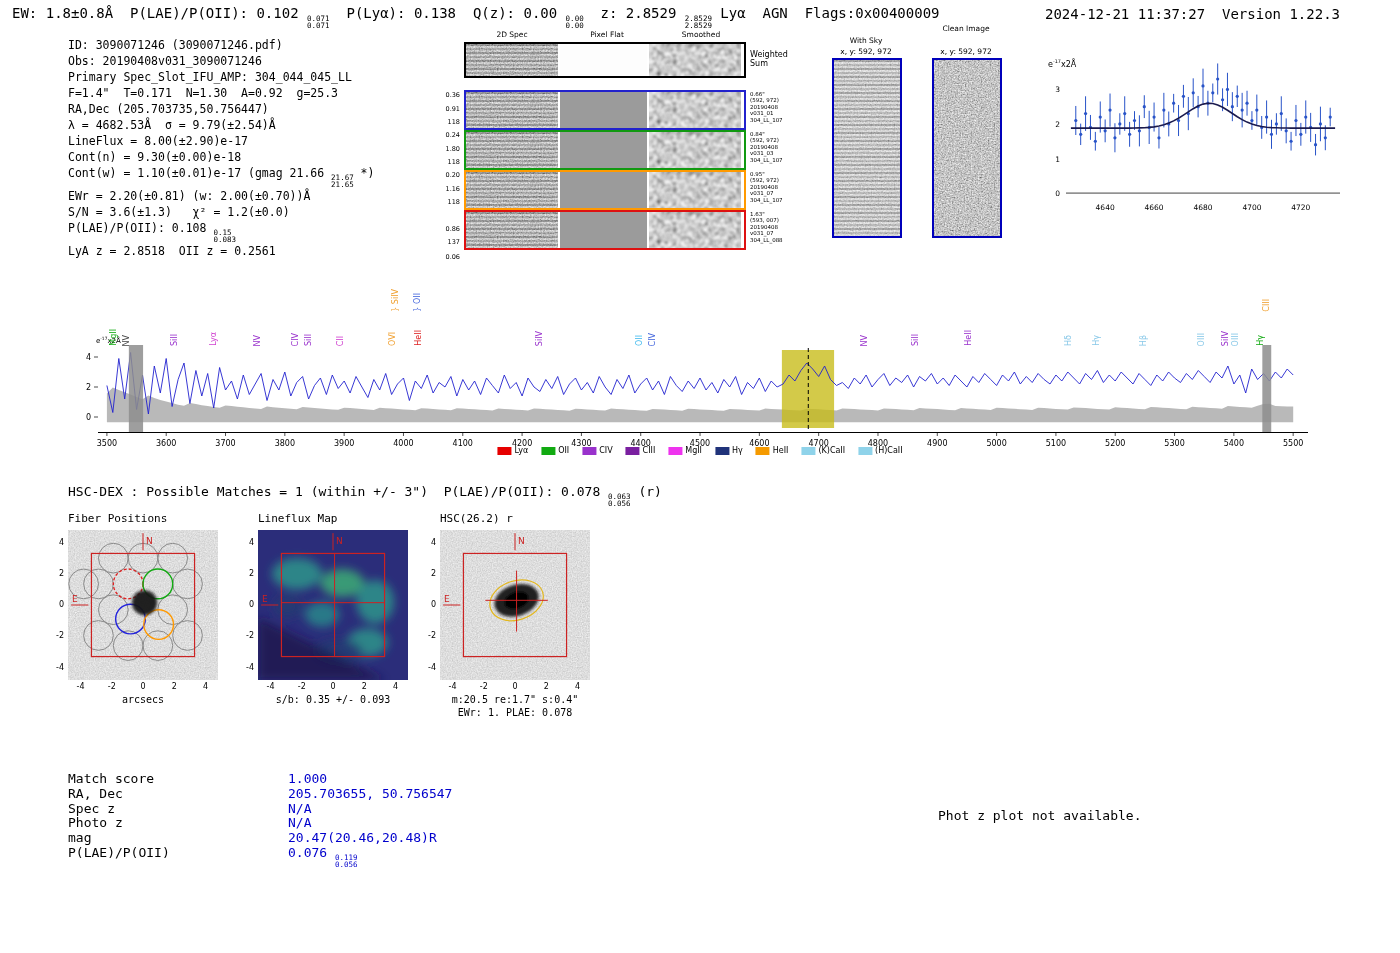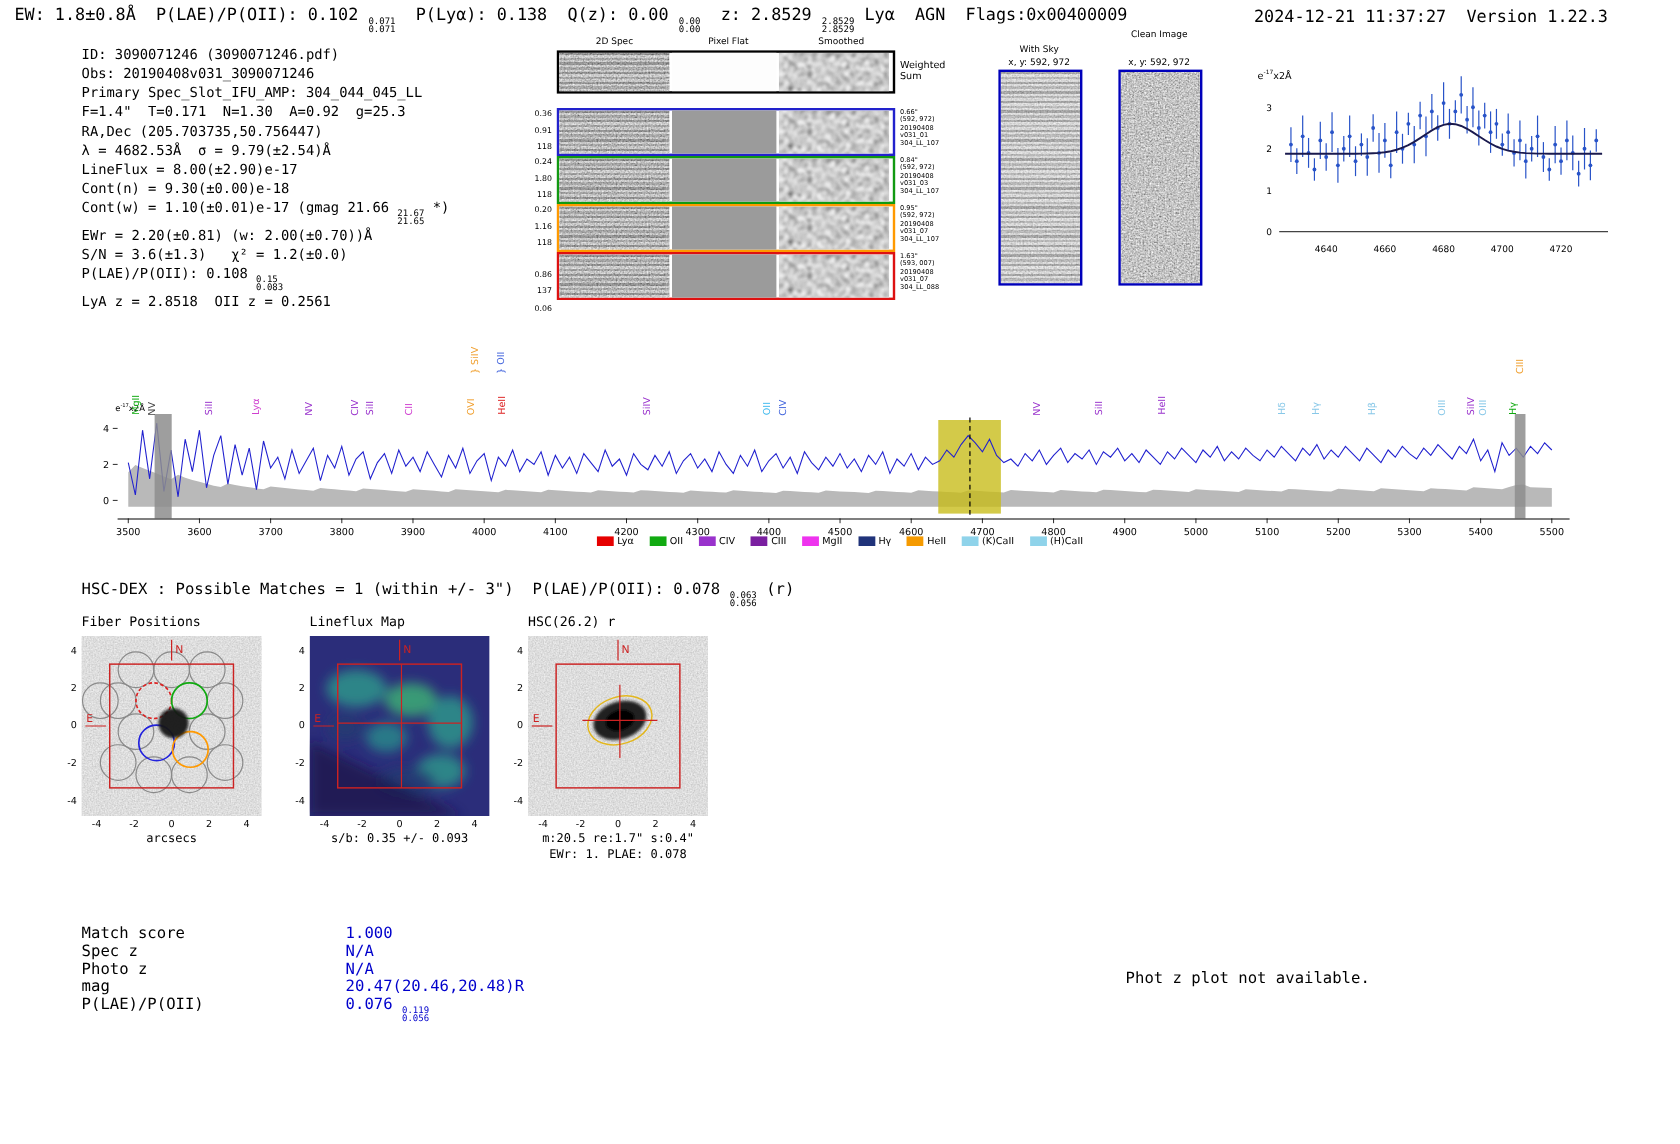--- a/index.html
+++ b/index.html
@@ -588,20 +588,24 @@
   <div class="cut-caption" style="left:238px;top:694px;">s/b: 0.35 +/- 0.093</div>
   <div class="cut-caption" style="left:420px;top:694px;">m:20.5 re:1.7" s:0.4"</div>
   <div class="cut-caption" style="left:420px;top:707px;">EWr: 1. PLAE: 0.078</div>
 
   <div id="match-table" class="abs">
       <div class="mt-row">
         <span class="mt-label">Match score</span>
         <span class="mt-value" style="color: rgb(0, 0, 204);"><span>1.000</span></span>
       </div>
       <div class="mt-row">
+        <span class="mt-label">RA, Dec</span>
+        <span class="mt-value" style="color: rgb(0, 0, 204);"><span>205.703655, 50.756547</span></span>
+      </div>
+      <div class="mt-row">
         <span class="mt-label">Spec z</span>
         <span class="mt-value" style="color: rgb(0, 0, 204);"><span>N/A</span></span>
       </div>
       <div class="mt-row">
         <span class="mt-label">Photo z</span>
         <span class="mt-value" style="color: rgb(0, 0, 204);"><span>N/A</span></span>
       </div>
       <div class="mt-row">
         <span class="mt-label">mag</span>
         <span class="mt-value" style="color: rgb(0, 0, 204);"><span>20.47(20.46,20.48)R</span></span>

